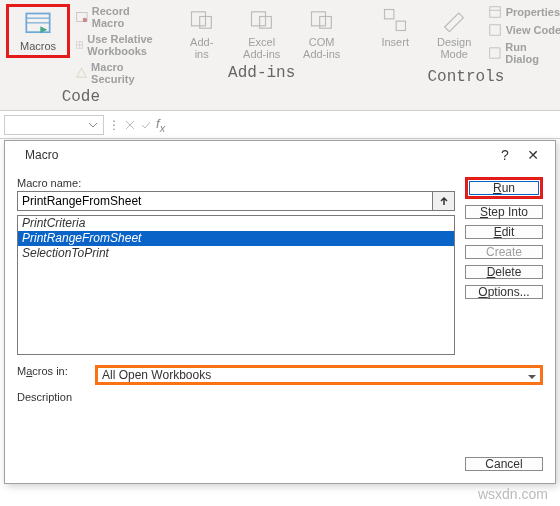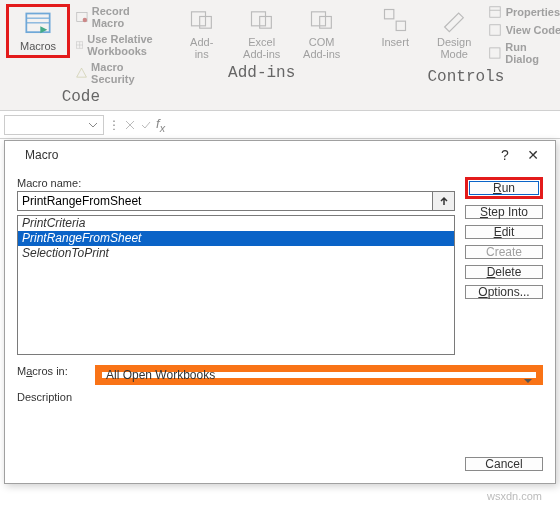--- a/index.html
+++ b/index.html
@@ -40,27 +40,27 @@
 .name-input { flex: 1; height: 20px; border: 1px solid #7a7a7a; padding: 0 4px; font-size: 12px; background: #fff; }
 .ref-btn { width: 22px; height: 20px; border: 1px solid #7a7a7a; border-left: none; background: #f0f0f0; display: flex; align-items: center; justify-content: center; }
 .listbox { border: 1px solid #7a7a7a; height: 140px; background: #fff; margin-top: 4px; overflow: hidden; font-size: 12px; font-style: italic; }
 .listbox div { padding: 0 4px; line-height: 15px; }
 .listbox .sel { background: #0a63c7; color: #fff; }
 .dlg-btn { height: 14px; border: 1px solid #8a8a8a; background: #fdfdfd; font-size: 12px; display: flex; align-items: center; justify-content: center; }
 .dlg-btn.disabled { color: #a0a0a0; }
 .run-hl { border: 3px solid #e31b1b; padding: 1px; }
 .run-hl .dlg-btn { border: 1px solid #0a63c7; }
 .macros-in-row { display: flex; align-items: flex-start; gap: 8px; margin-top: 10px; }
-.combo { flex: 1; height: 20px; border: 7px solid #f97316; display: flex; align-items: center; padding: 0 4px; font-size: 12px; background: #fff; position: relative; }
+.combo { flex: 1; height: 20px; border: 3px solid #f97316; display: flex; align-items: center; padding: 0 4px; font-size: 12px; background: #fff; position: relative; }
 .combo::after { content: ""; position: absolute; right: 4px; top: 7px; border: 4px solid transparent; border-top-color: #555; }
 .desc-area { height: 40px; }
 .footer { display: flex; justify-content: flex-end; padding-top: 12px; }
 .footer .dlg-btn { width: 78px; }
 .ul { text-decoration: underline; }
-.watermark { position: absolute; right: 18px; bottom: 4px; font-size: 11px; color: #bbb; margin-left: 36px; }
+.watermark { position: absolute; right: 12px; bottom: 4px; font-size: 14px; color: #bbb; margin-left: 36px; }
 </style>
 </head>
 <body>
 
 <div class="ribbon">
   <div class="ribbon-groups">
 
     <div class="grp">
       <div class="grp-items">
         <div class="hl-red macros-hl">

